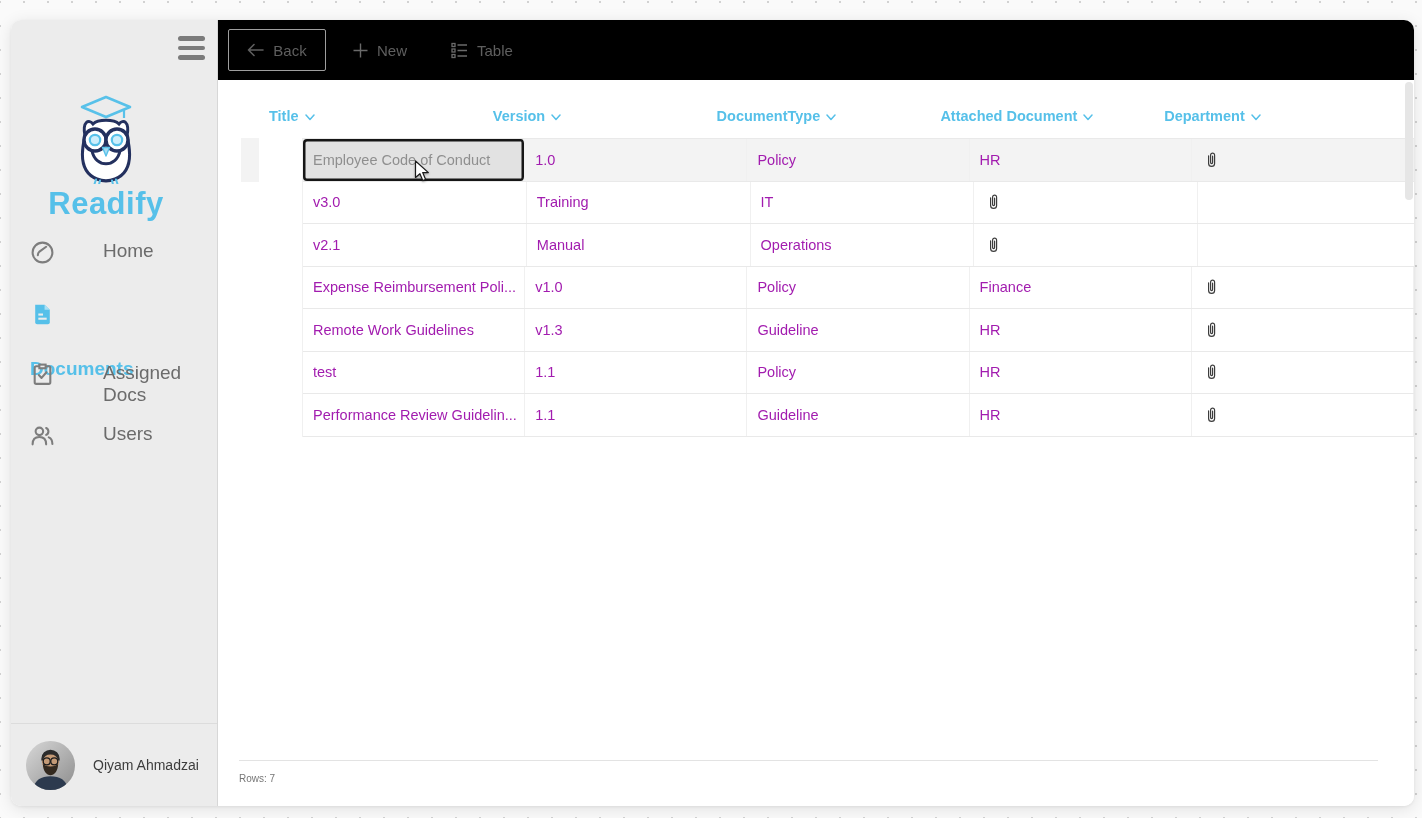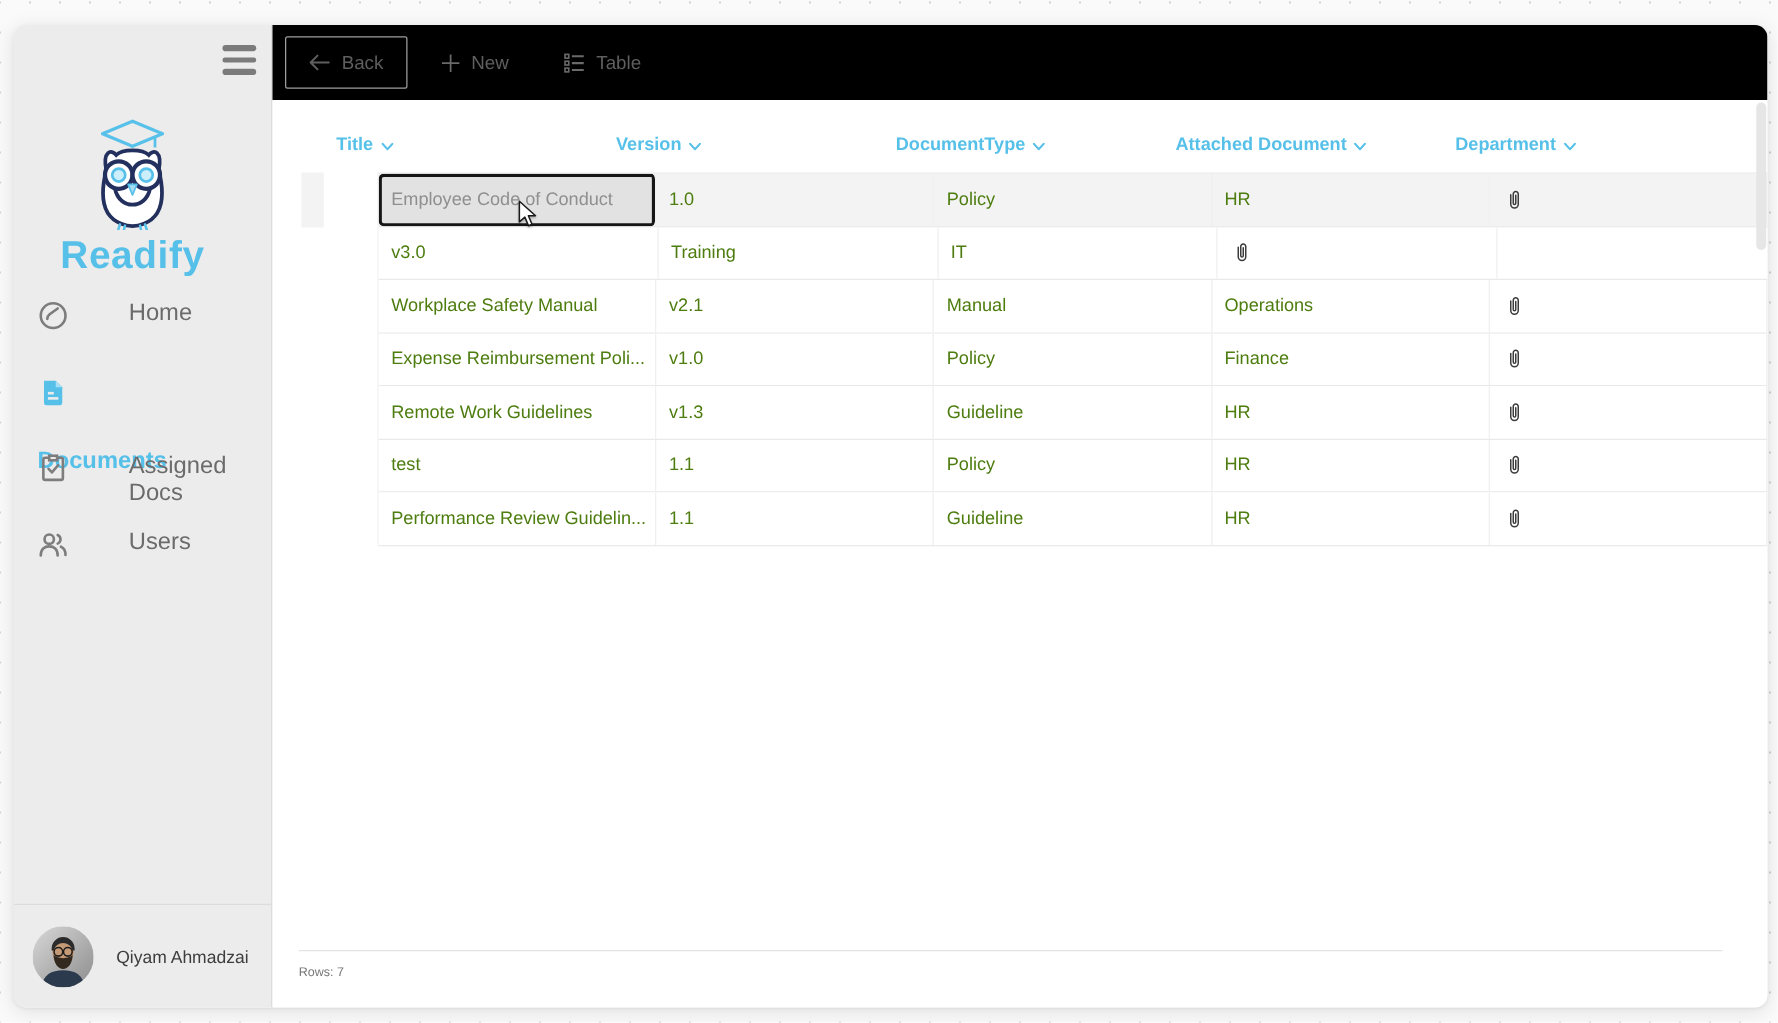--- a/index.html
+++ b/index.html
@@ -61,21 +61,21 @@
     width:223.8px; display:flex; align-items:center; padding-left:10px; gap:6px;
     color:#56c0e9; font-weight:bold; font-size:14.5px; cursor:pointer;
   }
   .hcell .chev { margin-top:2px; }
   .selected-row-ext { position:absolute; left:23px; top:58px; width:18px; height:43.5px; background:#f3f3f3; }
   .grid-body { position:absolute; left:41px; top:58px; width:1112px; border-top:1px solid #e9e9e9; border-left:1px solid #f0f0f0;margin-left:43px; }
   .row { display:flex; height:42.5px; border-bottom:1px solid #e9e9e9; background:#fff; cursor:pointer; }
   .row.selected { background:#f3f3f3; }
   .cell {
     width:223.8px; display:flex; align-items:center; padding-left:10px;
-    font-size:14.5px; color:#4d7c0f; border-right:1px solid #f0f0f0;
+    font-size:14.5px; color:#a21caf; border-right:1px solid #f0f0f0;
     overflow:hidden; white-space:nowrap;
   }
   .cell.selected-cell {
     background:#e2e2e2; box-shadow:inset 0 0 0 2.5px #161616; border-radius:4px;
     color:#8f8f8f;
   }
   .cell.attach-cell { padding-left:12px; }
   .footer-divider { position:absolute; left:21px; top:680px; width:1139px; height:1px; background:#e3e3e3; }
   .rows-count { position:absolute; left:21px; top:693px; font-size:10px; color:#767676; }
   .scroll-thumb { position:absolute; right:1px; top:2px; width:8px; height:118px; background:#e6e6e6; border-radius:4px; cursor:pointer; }
@@ -266,23 +266,20 @@
               <span class="cell-text">IT</span>
             </div>
     <div class="cell attach-cell">
       <svg width="15" height="18" viewBox="0 0 15 18" fill="none" stroke="#3c3c3c" stroke-width="1.2" stroke-linecap="round">
         <path d="M4.6 4.8 v7.6 a3 3 0 0 0 6 0 V4.2 a2 2 0 0 0 -4 0 v7.4 a1 1 0 0 0 2 0 V5.2"></path>
       </svg>
     </div>
   </div>
           <div class="row">
     <div class="cell">
-              <span class="cell-text">Workplace Safety Manual</span>
-            </div>
-    <div class="cell">
               <span class="cell-text">v2.1</span>
             </div>
     <div class="cell">
               <span class="cell-text">Manual</span>
             </div>
     <div class="cell">
               <span class="cell-text">Operations</span>
             </div>
     <div class="cell attach-cell">
       <svg width="15" height="18" viewBox="0 0 15 18" fill="none" stroke="#3c3c3c" stroke-width="1.2" stroke-linecap="round">

